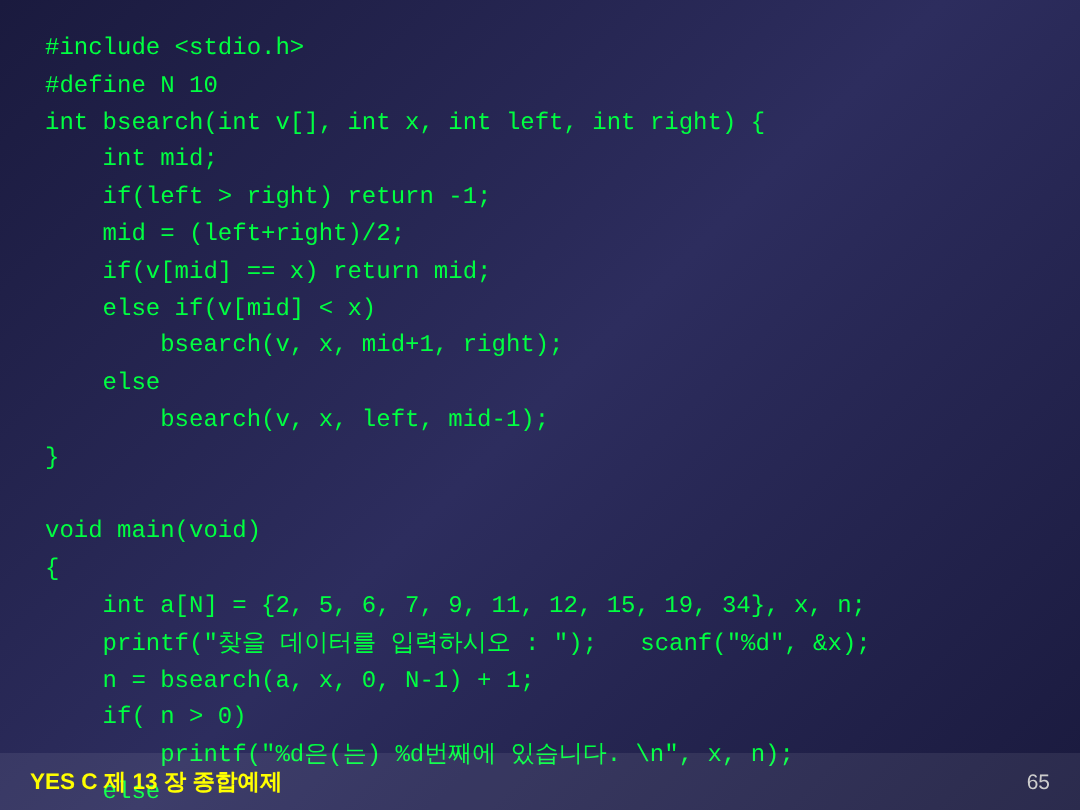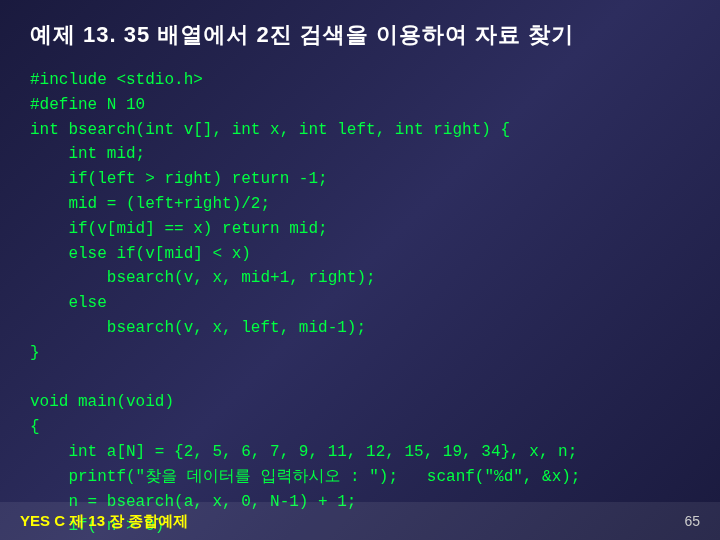--- a/index.html
+++ b/index.html
@@ -66,21 +66,20 @@
       font-family: Arial, sans-serif;
       font-size: 14px;
       text-align: center;
     }
   </style>
 </head>
 <body>
 
 <div class="slide">
 
-  <div class="slide-title">예제  13. 35  배열에서 2진 검색을 이용하여 자료 찾기</div>
 
   <div class="code-block" id="code-display">#include &lt;stdio.h&gt;
 #define N 10
 int bsearch(int v[], int x, int left, int right) {
     int mid;
     if(left &gt; right) return -1;
     mid = (left+right)/2;
     if(v[mid] == x) return mid;
     else if(v[mid] &lt; x)
         bsearch(v, x, mid+1, right);

